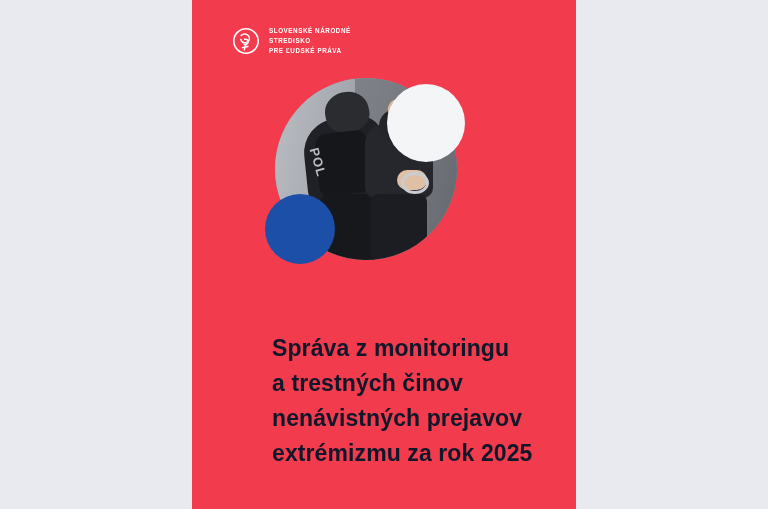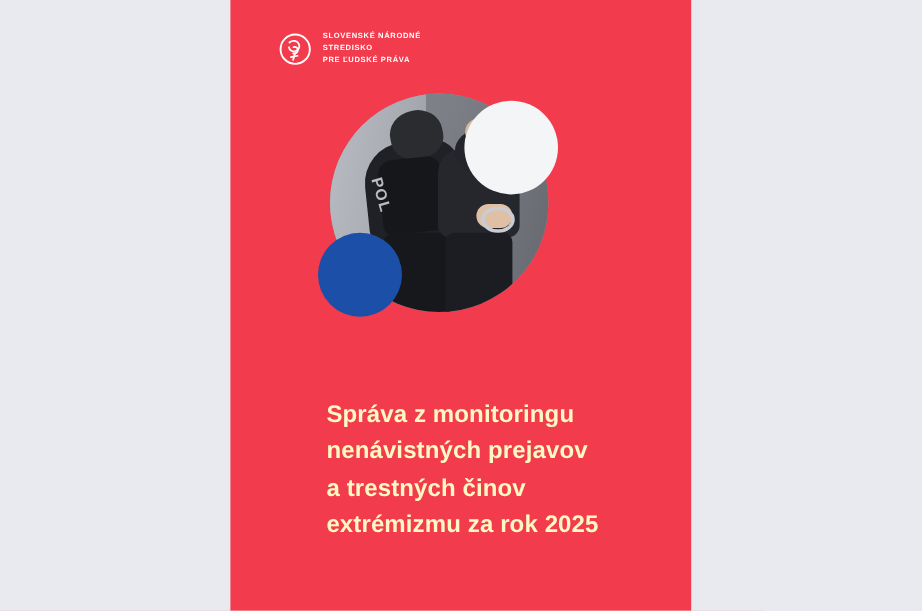--- a/index.html
+++ b/index.html
@@ -237,22 +237,22 @@
     background: #1b1d22;
     border-radius: 8px 8px 4px 4px;
   }
 
   
   .title {
     position: absolute;
     left: 80px;
     top: 331px;
     width: 280px;
-    color: #fef9c3;
-    font-size: 20px;
+    color: #0f172a;
+    font-size: 23px;
     font-weight: bold;
     line-height: 1.52;
     letter-spacing: 0.1px;
   }
   .title div { white-space: nowrap; }
 </style>
 </head>
 <body>
 
 <div class="page">
@@ -298,19 +298,19 @@
           <div class="sus-hands-back"></div>
           <div class="cuffs"></div>
         </div>
       </div>
       <div class="white-blob"></div>
       <div class="blue-blob"></div>
     </div>
 
     <div class="title">
       <div>Správa z monitoringu</div>
+      <div>a trestných činov</div>
       <div>nenávistných prejavov</div>
-      <div>a trestných činov</div>
       <div>extrémizmu za rok 2025</div>
     </div>
 
   </div>
 </div>
 
 </body></html>

